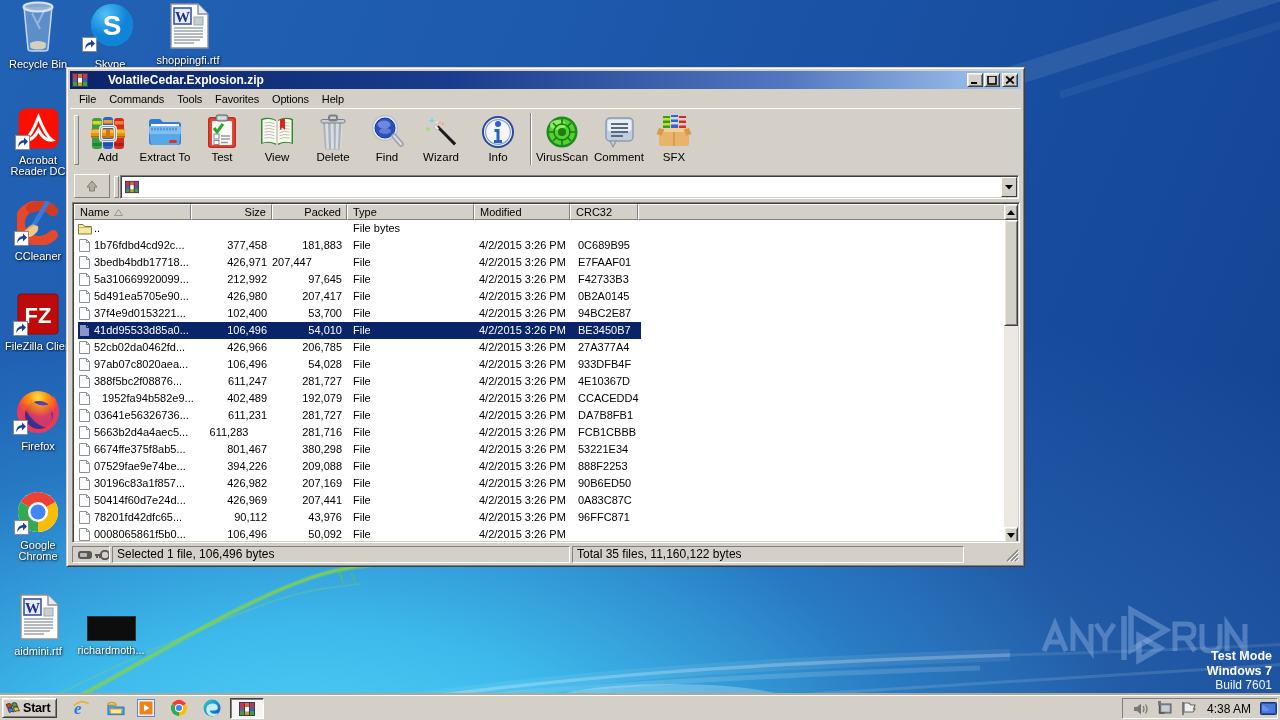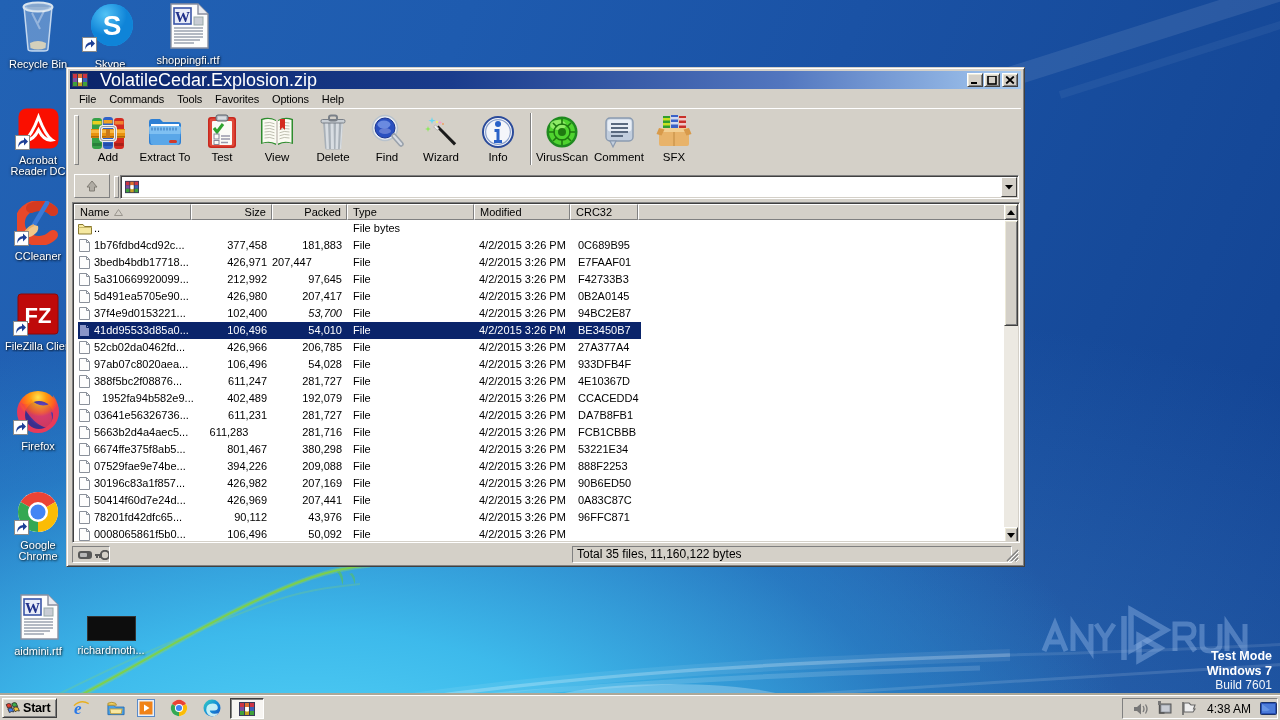--- a/index.html
+++ b/index.html
@@ -12,21 +12,21 @@
 #streaks{left:0;top:0;width:1280px;height:720px;pointer-events:none;}
 
 .dicon{position:absolute;text-align:center;color:#fff;font-size:11px;text-shadow:1px 1px 2px rgba(0,0,0,.75),0 0 3px rgba(0,0,0,.5);}
 .dicon .ic{margin:0 auto;}
 .dicon .lbl{margin-top:4px;line-height:11px;}
 
 #win{left:66px;top:67px;width:959px;height:500px;background:#d4d0c8;
 border:1px solid;border-color:#d4d0c8 #404040 #404040 #d4d0c8;
 box-shadow:inset 1px 1px 0 #fff, inset -1px -1px 0 #808080;padding:3px;box-sizing:border-box;}
 #titlebar{height:18px;background:linear-gradient(90deg,#0a246a 0%,#1a3c8c 40%,#5276bf 75%,#a6caf0 100%);display:flex;align-items:center;padding:0 2px;position:relative;}
-#titlebar .ttxt{color:#fff;font-weight:normal;font-size:18px;letter-spacing:0.3px;margin-left:12px;letter-spacing:0;}
+#titlebar .ttxt{color:#fff;font-weight:bold;font-size:12px;letter-spacing:0.3px;margin-left:20px;letter-spacing:0;}
 .tbtn{width:16px;height:14px;background:#d4d0c8;border:1px solid;border-color:#fff #404040 #404040 #fff;box-shadow:inset 1px 1px 0 #ece9d8, inset -1px -1px 0 #808080;display:flex;align-items:center;justify-content:center;box-sizing:border-box;}
 #menubar{height:19px;display:flex;align-items:center;font-size:11px;color:#000;padding-left:2px;letter-spacing:-0.15px;}
 #menubar span{margin-right:0;padding:2px 6px 2px 7px;}
 #toolbar{height:61px;position:relative;border-top:1px solid #fff;box-shadow:0 -2px 0 #d4d0c8;}
 .tbbtn{position:absolute;top:3px;width:58px;height:55px;text-align:center;font-size:11.5px;color:#000;}
 .tbbtn svg{display:block;margin:2px auto 0;}
 .tbbtn .cap{margin-top:1px;}
 #addrrow{height:32px;position:relative;}
 #uparrow{position:absolute;left:4px;top:4px;width:36px;height:24px;background:#d4d0c8;border:1px solid;border-color:#fff #808080 #808080 #fff;display:flex;align-items:center;justify-content:center;box-sizing:border-box;}
 #combo{position:absolute;left:50px;top:5px;width:899px;height:24px;background:#fff;border:1px solid;border-color:#808080 #fff #fff #808080;box-shadow:inset 1px 1px 0 #404040, inset -1px -1px 0 #d4d0c8;box-sizing:border-box;display:flex;align-items:center;font-size:12.5px;letter-spacing:0.2px;}
@@ -488,21 +488,21 @@
 <div class="cell" style="left:405px;color:#000;">4/2/2015 3:26 PM</div>
 <div class="cell" style="left:504px;color:#000;">0B2A0145</div>
 </div>
 <div class="row" style="left:0;top:101px;width:932px;">
 <svg class="fico" width="13" height="13" viewBox="0 0 13 13">
             <path d="M1.5,0.5 h7 l3,3 v9 h-10 z" fill="#fdfdfd" stroke="#8a909a" stroke-width="1"></path>
             <path d="M8.5,0.5 v3 h3" fill="none" stroke="#8a909a" stroke-width="1"></path>
           </svg>
 <div class="cell" style="left:20px;color:#000;">37f4e9d0153221...</div>
 <div class="cell" style="left:117px;width:76px;text-align:right;color:#000;">102,400</div>
-<div class="cell" style="left:198px;width:70px;text-align:right;color:#000;font-style:italic;">53,700</div>
+<div class="cell" style="left:198px;width:70px;text-align:right;color:#000;">53,700</div>
 <div class="cell" style="left:279px;color:#000;">File</div>
 <div class="cell" style="left:405px;color:#000;">4/2/2015 3:26 PM</div>
 <div class="cell" style="left:504px;color:#000;">94BC2E87</div>
 </div>
 <div class="row" style="left:0;top:118px;width:932px;">
 <div style="position:absolute;left:4px;top:0;width:563px;height:17px;background:#0a246a;"></div>
 <svg class="fico" width="13" height="13" viewBox="0 0 13 13">
             <path d="M1.5,0.5 h7 l3,3 v9 h-10 z" fill="#8a96c8" stroke="#0a246a" stroke-width="1"></path>
             <path d="M8.5,0.5 v3 h3" fill="none" stroke="#0a246a" stroke-width="1"></path>
           </svg>
@@ -678,21 +678,22 @@
           <rect x="0" y="0" width="14" height="8" rx="3" fill="#585858"></rect>
           <rect x="2" y="2" width="7" height="4" rx="1" fill="#b8b8b8"></rect>
         </svg>
       <svg width="15" height="10" style="margin-left:3px">
           <circle cx="10" cy="5" r="4.2" fill="none" stroke="#585858" stroke-width="2"></circle>
           <rect x="0" y="4" width="7" height="2" fill="#585858"></rect>
           <rect x="1" y="6" width="2" height="2" fill="#585858"></rect>
           <rect x="4" y="6" width="2" height="2" fill="#585858"></rect>
         </svg>
     </div>
-    <div class="scell" style="left:502px;width:440px;">Total 35 files, 11,160,122 bytes</div>
+    <div class="scell" style="left:42px;width:458px;">Selected 1 file, 106,496 bytes</div>
+    <div class="scell" style="left:502px;width:392px;">Total 35 files, 11,160,122 bytes</div>
     <svg style="position:absolute;right:2px;top:5px;" width="13" height="13">
         <path d="M12,1 L1,12 M12,5 L5,12 M12,9 L9,12" stroke="#808080" stroke-width="1.4"></path>
         <path d="M13,2 L2,13 M13,6 L6,13 M13,10 L10,13" stroke="#fff" stroke-width="1"></path>
       </svg>
   </div>
 </div>
 
 <div id="wm" class="abs">
 <svg width="244" height="92" viewBox="0 0 244 92">
 <g stroke="#93b8e6" stroke-opacity="0.42" fill="none" stroke-width="5">

